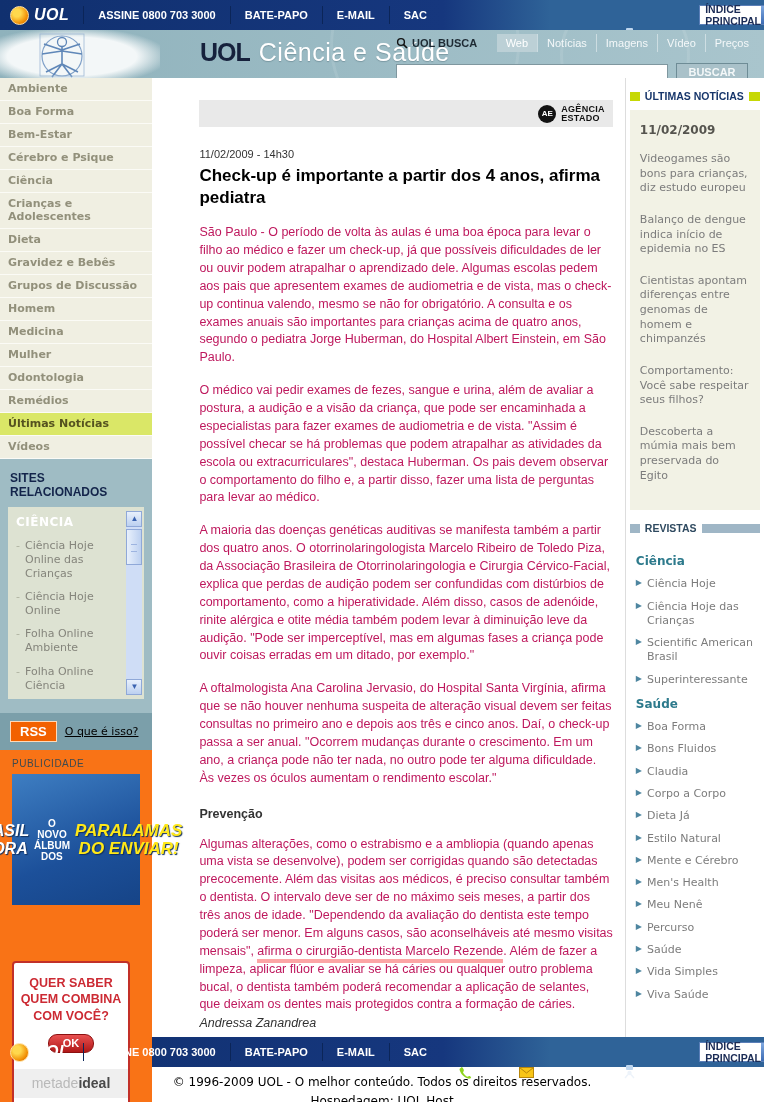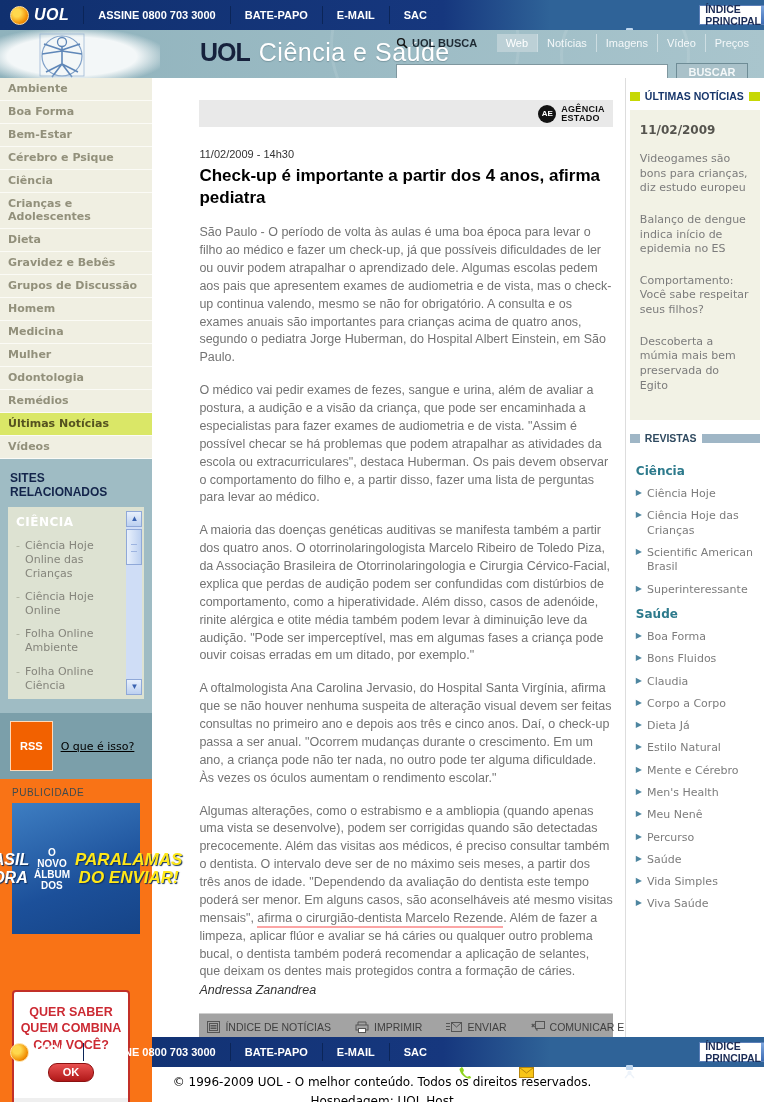--- a/index.html
+++ b/index.html
@@ -71,21 +71,21 @@
   .sb-btn { position:absolute; left:0; width:16px; height:16px; background:linear-gradient(#E8F0FC,#BCD0F0);
             border:1px solid #8FA8D8; color:#3B63B0; font-size:8px; text-align:center; line-height:14px; }
   .sb-up { top:0; } .sb-down { bottom:0; }
   .sb-thumb { position:absolute; left:0; top:18px; width:16px; height:36px;
               background:linear-gradient(90deg,#E8F0FC,#BCD0F0); border:1px solid #8FA8D8; }
   .sb-thumb::after { content:""; position:absolute; left:4px; right:4px; top:14px; height:6px;
                      border-top:1px solid #9DB4E0; border-bottom:1px solid #9DB4E0; }
 
   
   .rss-strip { margin-top:14px; background:#7B9FAA; padding:8px 10px; display:flex; align-items:center; gap:8px; }
-  .rss-btn { background:#F26100; color:#fff; font-weight:bold; font-size:11px; padding:18px 9px;
+  .rss-btn { background:#F26100; color:#fff; font-weight:bold; font-size:13px; padding:2px 9px;
              border:1px solid #FFD9B8; }
   .rss-link { color:#000; text-decoration:underline; font-size:11px; font-family:"DejaVu Sans",sans-serif; }
 
   
   .pub-area { flex:1; background:#f97316; padding:8px 0 0 12px; }
   .pub-label { font-size:10px; color:#3F4A4E; letter-spacing:0.5px; margin-bottom:5px; }
   .ad1 { width:128px; height:131px; background:linear-gradient(160deg,#3E7EC2 0%,#1C509A 60%,#164487 100%);
          display:flex; flex-direction:row; justify-content:center; align-items:center; gap:5px; text-align:center; }
   .ad1-l1 { color:#fff; font-weight:800; font-style:italic; font-size:16px; text-shadow:1px 1px 1px #12305E; }
   .ad1-l2 { color:#fff; font-weight:bold; font-size:10px; }
@@ -100,23 +100,23 @@
   .ad2-brand .light { color:#B9B9B9; } .ad2-brand .bold { color:#4A4A4A; font-weight:bold; }
 
   
   .ae-bar { margin-top:14px; height:27px; background:#E9E9E9; display:flex; justify-content:flex-end;
             align-items:center; padding-right:8px; gap:5px; }
   .ae-circle { width:18px; height:18px; border-radius:50%; background:#121212; color:#fff; font-size:8px;
                font-weight:bold; display:flex; align-items:center; justify-content:center; }
   .ae-name { font-size:9px; font-weight:800; color:#121212; line-height:0.95; letter-spacing:0.3px; }
   .art-date { margin-top:21px; font-size:11px; color:#333; }
   .art-title { margin-top:5px; font-size:17px; font-weight:bold; color:#000; line-height:1.3; }
-  .art-p { font-size:12.5px; color:#737373; line-height:1.43; margin-top:15px; }
+  .art-p { font-size:12.5px; color:#be185d; line-height:1.43; margin-top:15px; }
   .art-sub { font-weight:bold; font-size:12.5px; color:#333; margin-top:19px; }
-  .u-red { border-bottom:2px solid #fca5a5; padding-bottom:1px; }
+  .u-red { border-bottom:4px solid #fca5a5; padding-bottom:1px; }
   .art-author { font-style:italic; font-size:12.5px; color:#333; margin-top:2px; }
   .art-toolbar { margin-top:16px; background:#a3a3a3; border-top:1px solid #CFCFCF; border-bottom:1px solid #CFCFCF;
                  height:27px; display:flex; align-items:center; gap:24px; padding:0 8px;text-align:right; }
   .tool-item { display:flex; align-items:center; gap:5px; font-size:10.5px; color:#3F3F3F; white-space:nowrap; }
 
   
   .rb-header { display:flex; align-items:center; gap:5px; padding:0 4px; margin:12px 0 8px; }
   .sq { height:9px; }
   .sq-green { background:#C6D805; } .sq-blue { background:#9FB6C6; }
   .sq-lead { width:10px; } .sq-tail { flex:1; }
@@ -300,20 +300,21 @@
           <div>AGÊNCIA</div>
           <div>ESTADO</div>
         </span>
       </div>
       <div class="art-date">11/02/2009 - 14h30</div>
       <h1 class="art-title">Check-up é importante a partir dos 4 anos, afirma pediatra</h1>
       <p class="art-p">São Paulo - O período de volta às aulas é uma boa época para levar o filho ao médico e fazer um check-up, já que possíveis dificuldades de ler ou ouvir podem atrapalhar o aprendizado dele. Algumas escolas pedem aos pais que apresentem exames de audiometria e de vista, mas o check-up continua valendo, mesmo se não for obrigatório. A consulta e os exames anuais são importantes para crianças acima de quatro anos, segundo o pediatra Jorge Huberman, do Hospital Albert Einstein, em São Paulo.</p>
       <p class="art-p">O médico vai pedir exames de fezes, sangue e urina, além de avaliar a postura, a audição e a visão da criança, que pode ser encaminhada a especialistas para fazer exames de audiometria e de vista. "Assim é possível checar se há problemas que podem atrapalhar as atividades da escola ou extracurriculares", destaca Huberman. Os pais devem observar o comportamento do filho e, a partir disso, fazer uma lista de perguntas para levar ao médico.</p>
       <p class="art-p">A maioria das doenças genéticas auditivas se manifesta também a partir dos quatro anos. O otorrinolaringologista Marcelo Ribeiro de Toledo Piza, da Associação Brasileira de Otorrinolaringologia e Cirurgia Cérvico-Facial, explica que perdas de audição podem ser confundidas com distúrbios de comportamento, como a hiperatividade. Além disso, casos de adenóide, rinite alérgica e otite média também podem levar à diminuição leve da audição. "Pode ser imperceptível, mas em algumas fases a criança pode ouvir coisas erradas em um ditado, por exemplo."</p>
       <p class="art-p">A oftalmologista Ana Carolina Jervasio, do Hospital Santa Virgínia, afirma que se não houver nenhuma suspeita de alteração visual devem ser feitas consultas no primeiro ano e depois aos três e cinco anos. Daí, o check-up passa a ser anual. "Ocorrem mudanças durante o crescimento. Em um ano, a criança pode não ter nada, no outro pode ter alguma dificuldade. Às vezes os óculos aumentam o rendimento escolar."</p>
+      <div class="art-sub">Prevenção</div>
       <p class="art-p"><span>Algumas alterações, como o estrabismo e a ambliopia (quando apenas uma vista se desenvolve), podem ser corrigidas quando são detectadas precocemente. Além das visitas aos médicos, é preciso consultar também o dentista. O intervalo deve ser de no máximo seis meses, a partir dos três anos de idade. "Dependendo da avaliação do dentista este tempo poderá ser menor. Em alguns casos, são aconselháveis até mesmo visitas mensais", </span><span class="u-red">afirma o cirurgião-dentista Marcelo Rezende</span><span>. Além de fazer a limpeza, aplicar flúor e avaliar se há cáries ou qualquer outro problema bucal, o dentista também poderá recomendar a aplicação de selantes, que deixam os dentes mais protegidos contra a formação de cáries.</span></p>
       <div class="art-author">Andressa Zanandrea</div>
       <div class="art-toolbar">
         <div class="tool-item">
           <span>
               <svg width="13" height="12" viewBox="0 0 13 12">
                 <rect x="0.5" y="0.5" width="12" height="11" fill="none" stroke="#555"></rect>
                 <rect x="2.5" y="2.5" width="8" height="7" fill="none" stroke="#555"></rect>
                 <path d="M3.5 4.5 H9.5 M3.5 6 H9.5 M3.5 7.5 H9.5" stroke="#555"></path>
               </svg>
@@ -356,20 +357,21 @@
     <div class="right-col">
       <div class="rb-header">
         <span class="sq sq-green sq-lead"></span>
         <span class="rb-title green">ÚLTIMAS NOTÍCIAS</span>
         <span class="sq sq-green sq-tail"></span>
       </div>
       <div class="news-box">
         <div class="news-date">11/02/2009</div>
         <div class="news-item">Videogames são bons para crianças, diz estudo europeu</div>
         <div class="news-item">Balanço de dengue indica início de epidemia no ES</div>
+        <div class="news-item">Cientistas apontam diferenças entre genomas de homem e chimpanzés</div>
         <div class="news-item">Comportamento: Você sabe respeitar seus filhos?</div>
         <div class="news-item">Descoberta a múmia mais bem preservada do Egito</div>
       </div>
       <div class="rb-header">
         <span class="sq sq-blue sq-lead"></span>
         <span class="rb-title blue">REVISTAS</span>
         <span class="sq sq-blue sq-tail"></span>
       </div>
       <div class="rev-box">
         <div class="rev-group-name">Ciência</div>

